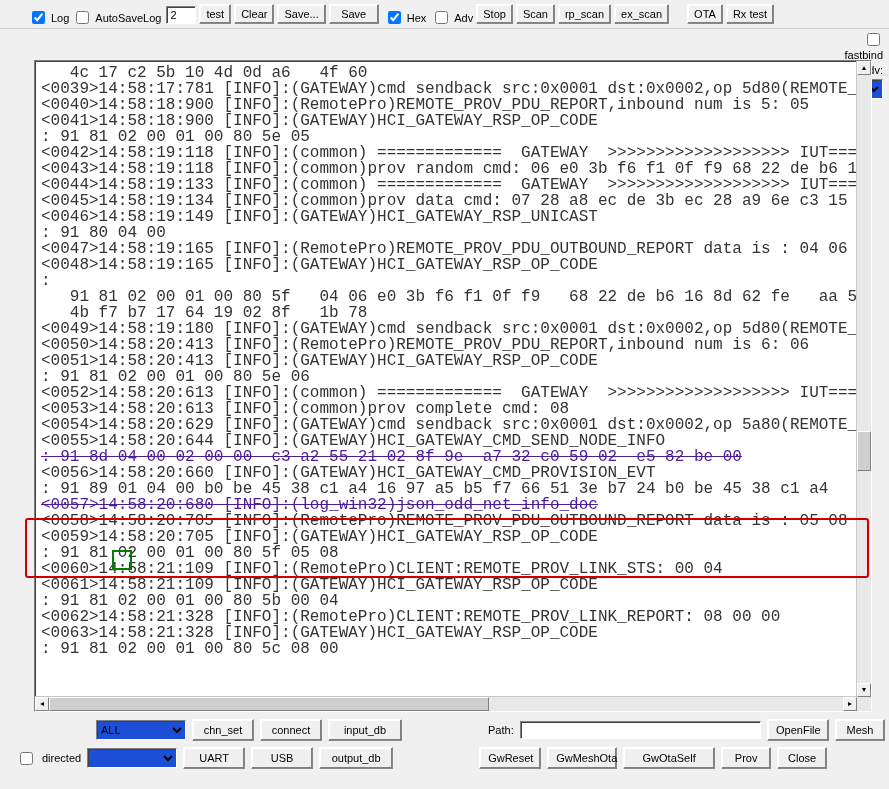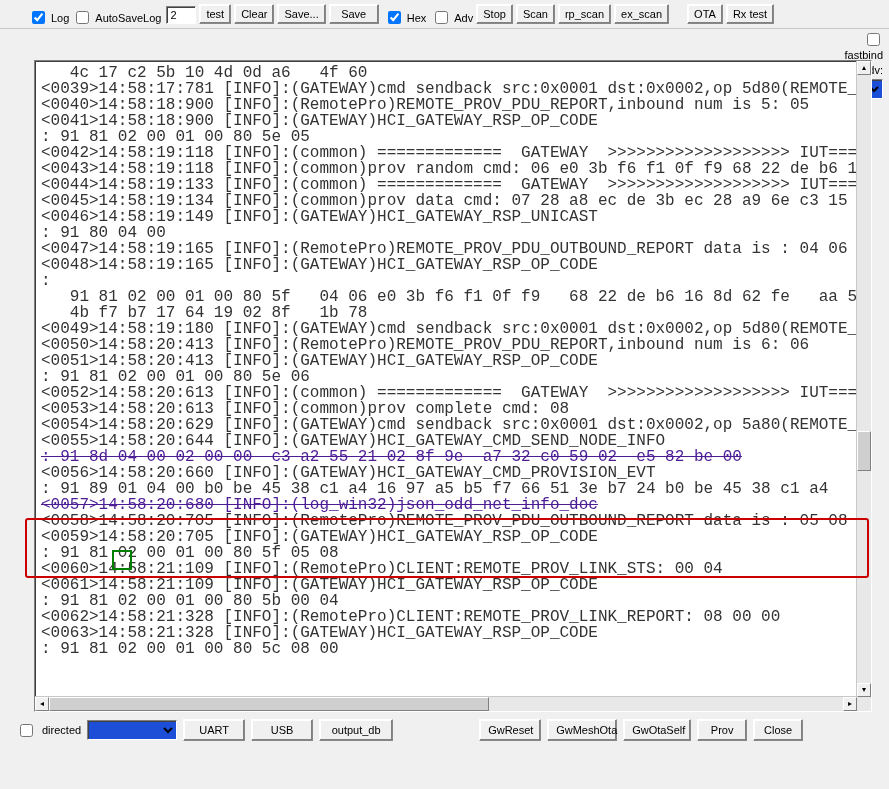--- a/index.html
+++ b/index.html
@@ -202,26 +202,40 @@
     <div class="sb-btn sb-right">▸</div>
   </div>
   <div class="log-corner"></div>
 </div>
 
 <div class="red-box"></div>
 <div class="green-box"></div>
 
 <div class="bottom-area">
   <div class="bot-row">
+    <span style="width:70px;"></span>
+    <select class="win-select" style="width:90px;">
+      <option>ALL</option>
+    </select>
+    <button class="action-btn">chn_set</button>
+    <button class="action-btn">connect</button>
+    <button class="action-btn" style="width:74px;">input_db</button>
+    <span style="width:74px;"></span>
+    <span class="label">Path:</span>
+    <input class="win-input path-field" style="">
+    <button class="action-btn" style="width:62px;">OpenFile</button>
+    <button class="action-btn" style="width:50px;">Mesh</button>
+  </div>
+  <div class="bot-row">
     <input type="checkbox" class="chk" style="">
     <span class="label">directed</span>
     <select class="win-select" style="width:90px;"><option></option></select>
     <button class="action-btn">UART</button>
     <button class="action-btn">USB</button>
     <button class="action-btn" style="width:74px;">output_db</button>
     <span style="width:74px;"></span>
     <button class="action-btn">GwReset</button>
     <button class="action-btn" style="width:70px;">GwMeshOta</button>
-    <button class="action-btn" style="width:68px;text-align:center;">GwOtaSelf</button>
+    <button class="action-btn" style="width:92px;text-align:center;">GwOtaSelf</button>
     <button class="action-btn" style="width:50px;">Prov</button>
     <button class="action-btn" style="width:50px;">Close</button>
   </div>
 </div>
 
 </body></html>

